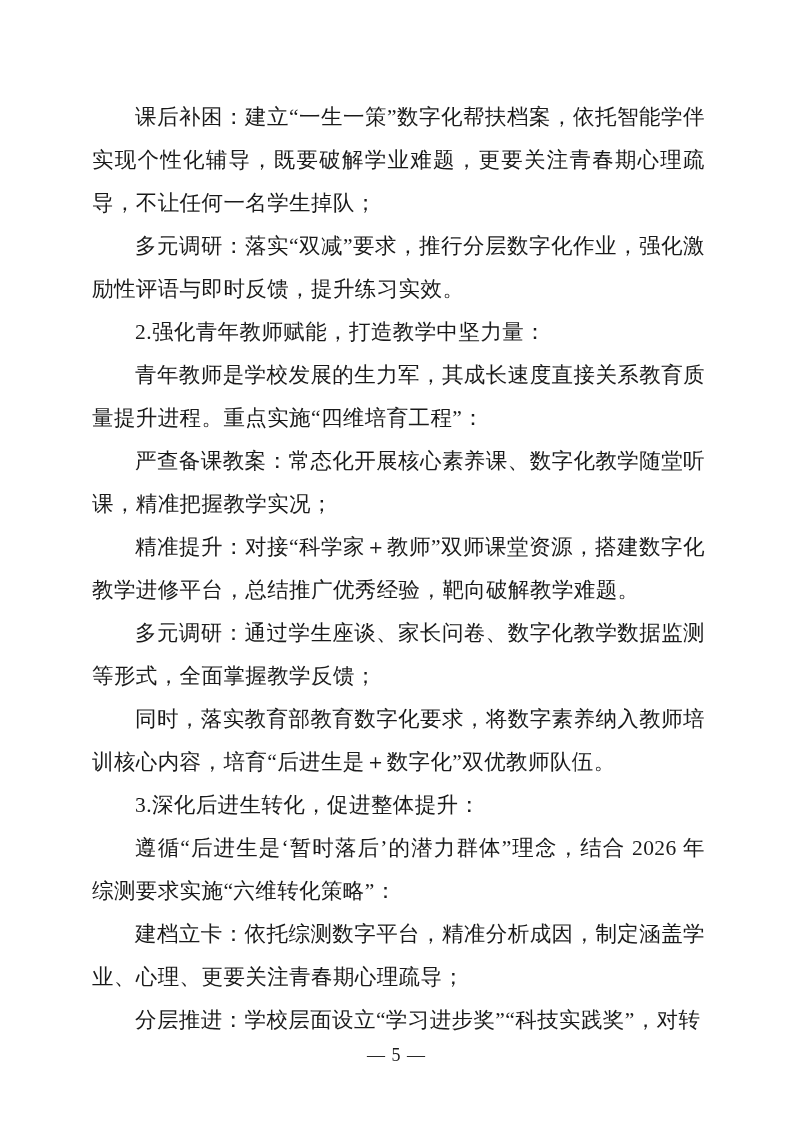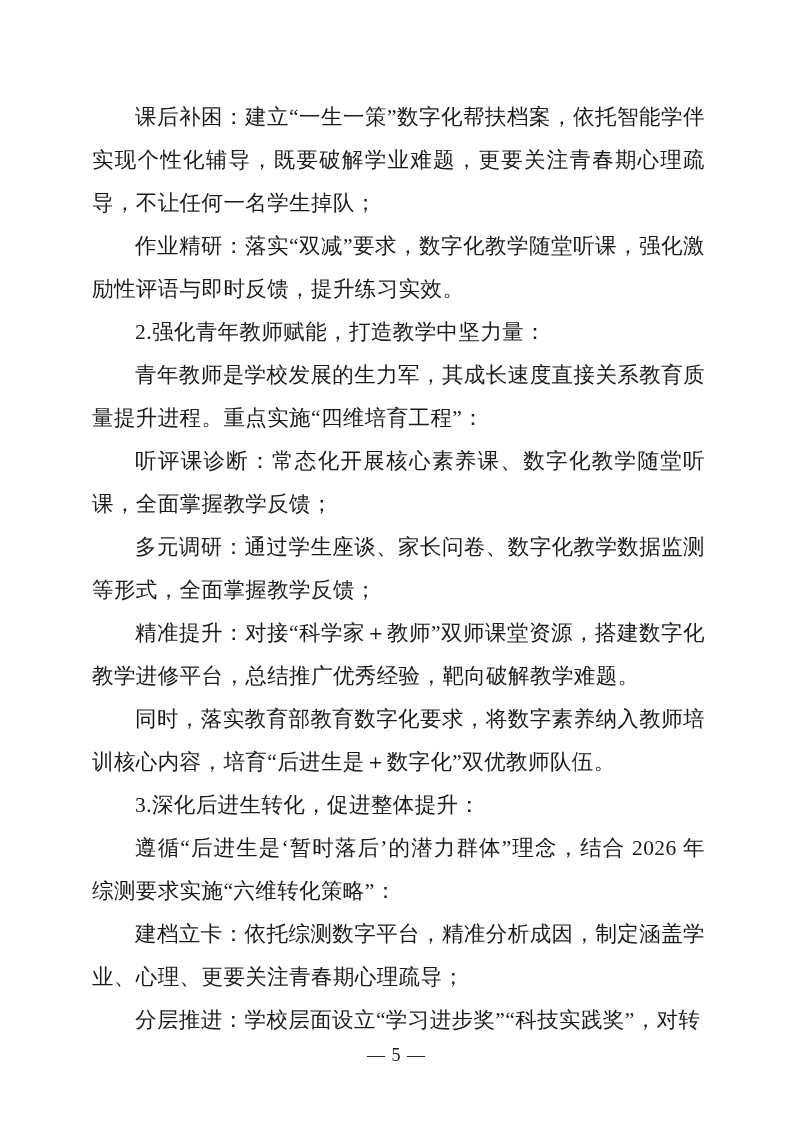--- a/index.html
+++ b/index.html
@@ -47,26 +47,26 @@
     color: #1a1a1a;
     font-family: "Liberation Serif", "DejaVu Serif", serif;
   }
 </style>
 </head>
 <body>
 
 <div class="page">
   <div class="doc-body">
     <p class="para">课后补困：建立“一生一策”数字化帮扶档案，依托智能学伴实现个性化辅导，既要破解学业难题，更要关注青春期心理疏导，不让任何一名学生掉队；</p>
-    <p class="para">作业精研：落实“双减”要求，数字化教学随堂听课，强化激励性评语与即时反馈，提升练习实效。</p>
+    <p class="para">多元调研：落实“双减”要求，推行分层数字化作业，强化激励性评语与即时反馈，提升练习实效。</p>
     <p class="para">2.强化青年教师赋能，打造教学中坚力量：</p>
     <p class="para">青年教师是学校发展的生力军，其成长速度直接关系教育质量提升进程。重点实施“四维培育工程”：</p>
-    <p class="para">听评课诊断：常态化开展核心素养课、数字化教学随堂听课，全面掌握教学反馈；</p>
+    <p class="para">严查备课教案：常态化开展核心素养课、数字化教学随堂听课，精准把握教学实况；</p>
+    <p class="para">精准提升：对接“科学家＋教师”双师课堂资源，搭建数字化教学进修平台，总结推广优秀经验，靶向破解教学难题。</p>
     <p class="para">多元调研：通过学生座谈、家长问卷、数字化教学数据监测等形式，全面掌握教学反馈；</p>
-    <p class="para">精准提升：对接“科学家＋教师”双师课堂资源，搭建数字化教学进修平台，总结推广优秀经验，靶向破解教学难题。</p>
     <p class="para">同时，落实教育部教育数字化要求，将数字素养纳入教师培训核心内容，培育“后进生是＋数字化”双优教师队伍。</p>
     <p class="para">3.深化后进生转化，促进整体提升：</p>
     <p class="para">遵循“后进生是‘暂时落后’的潜力群体”理念，结合 2026 年综测要求实施“六维转化策略”：</p>
     <p class="para">建档立卡：依托综测数字平台，精准分析成因，制定涵盖学业、心理、更要关注青春期心理疏导；</p>
     <p class="para">分层推进：学校层面设立“学习进步奖”“科技实践奖”，对转</p>
   </div>
   <div class="page-number">— 5 —</div>
 </div>
 
 </body></html>

